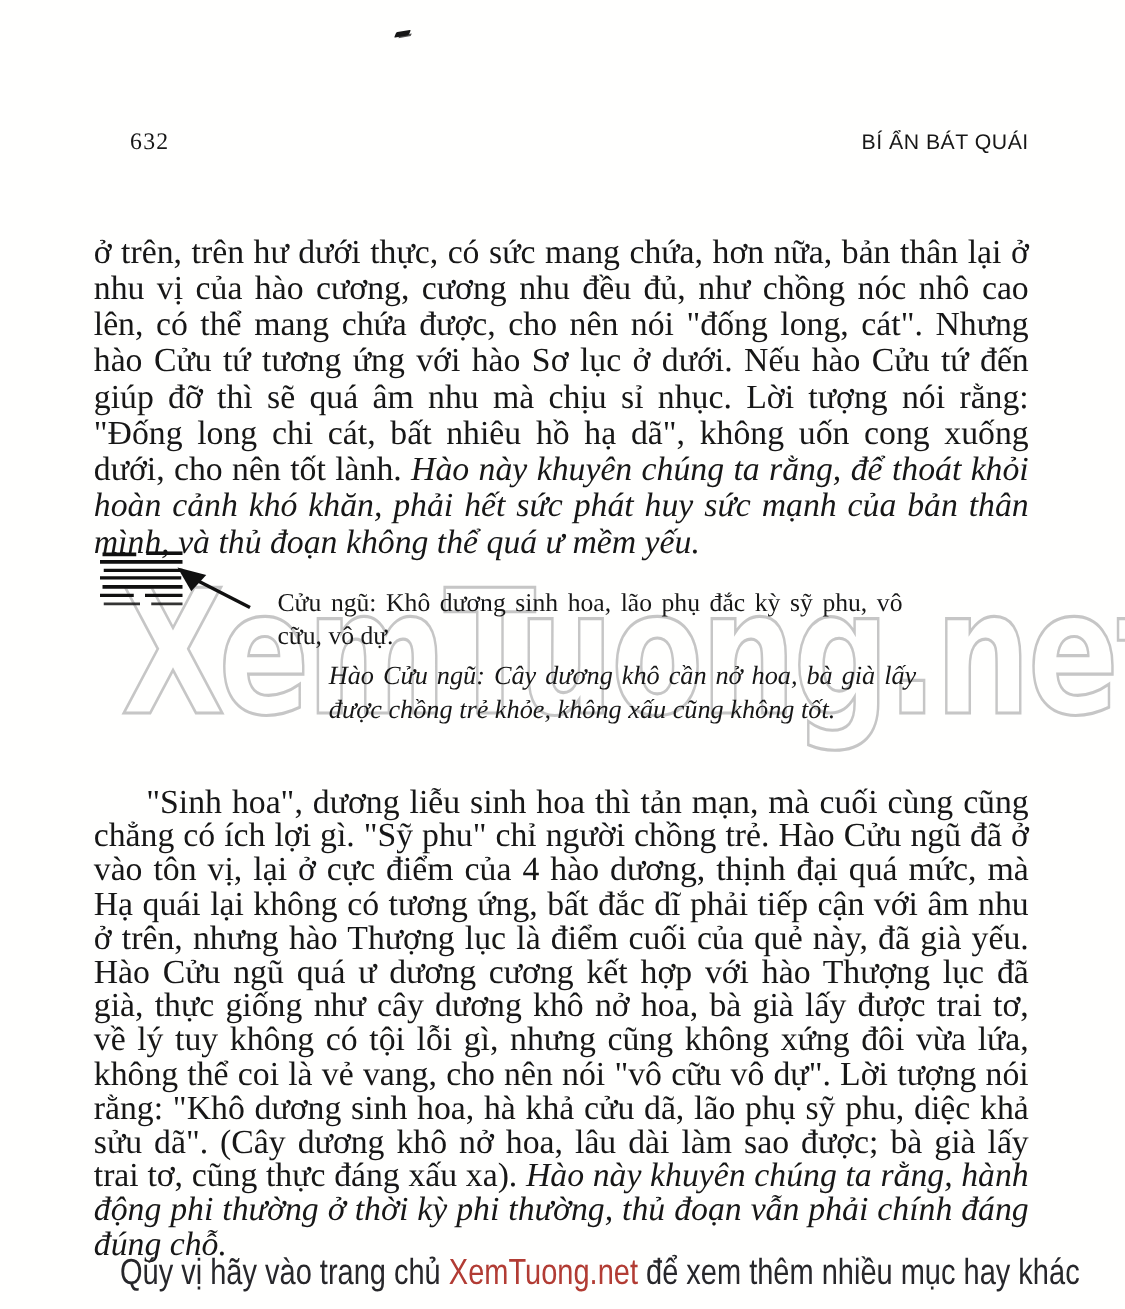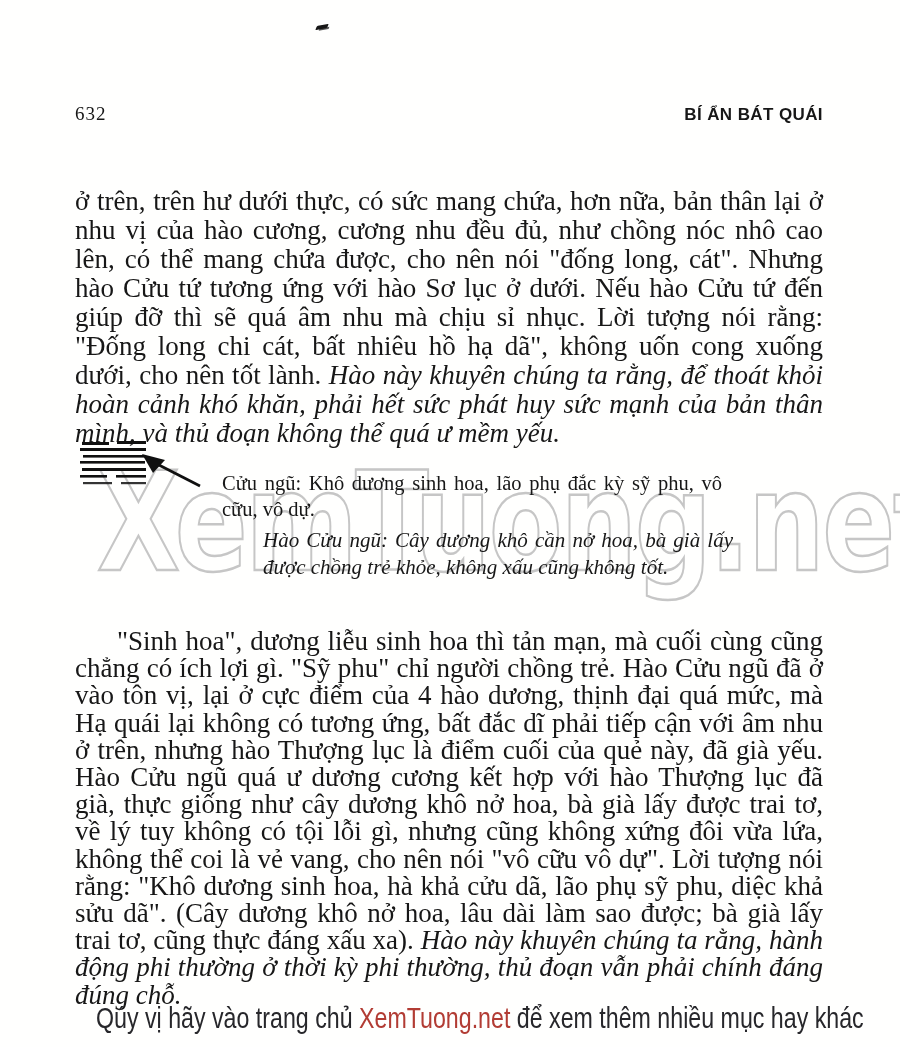--- a/index.html
+++ b/index.html
@@ -4,22 +4,22 @@
 <style>
   html,body{margin:0;padding:0;background:#ffffff;}
   .page{position:relative;width:900px;height:1047px;background:#fffffe;overflow:hidden;
         font-family:"Liberation Serif",serif;color:#171717;}
 
   .smudge{position:absolute;left:316px;top:25px;width:12px;height:4px;background:#161616;
           transform:rotate(-10deg) skewX(-32deg);border-radius:1px;box-shadow:3px 2px 0 -1px #555;}
 
   .hdr{position:absolute;top:103px;left:75px;width:748px;display:flex;
        justify-content:space-between;align-items:baseline;z-index:2;}
-  .pagenum{font-size:19px;letter-spacing:1px;}
-  .hdrtitle{font-family:"Liberation Sans",sans-serif;font-weight:700;font-size:17px;letter-spacing:.4px;}
+  .pagenum{font-size:19px;letter-spacing:1px;margin-left:29px;}
+  .hdrtitle{font-family:"Liberation Sans",sans-serif;font-weight:400;font-size:17px;letter-spacing:.4px;}
 
   .para{position:absolute;left:75px;width:748px;text-align:justify;font-size:27px;z-index:2;}
   .p1{top:160px;line-height:29px;}
   .p2{top:601px;line-height:27.2px;text-indent:42px;}
   .para i{font-style:italic;}
 
   .hex-wrap{position:absolute;left:80px;top:441px;z-index:2;}
 
   .cn{position:absolute;left:220px;top:436px;font-size:20px;letter-spacing:6px;
       font-family:"DejaVu Serif",serif;white-space:nowrap;z-index:2;}

